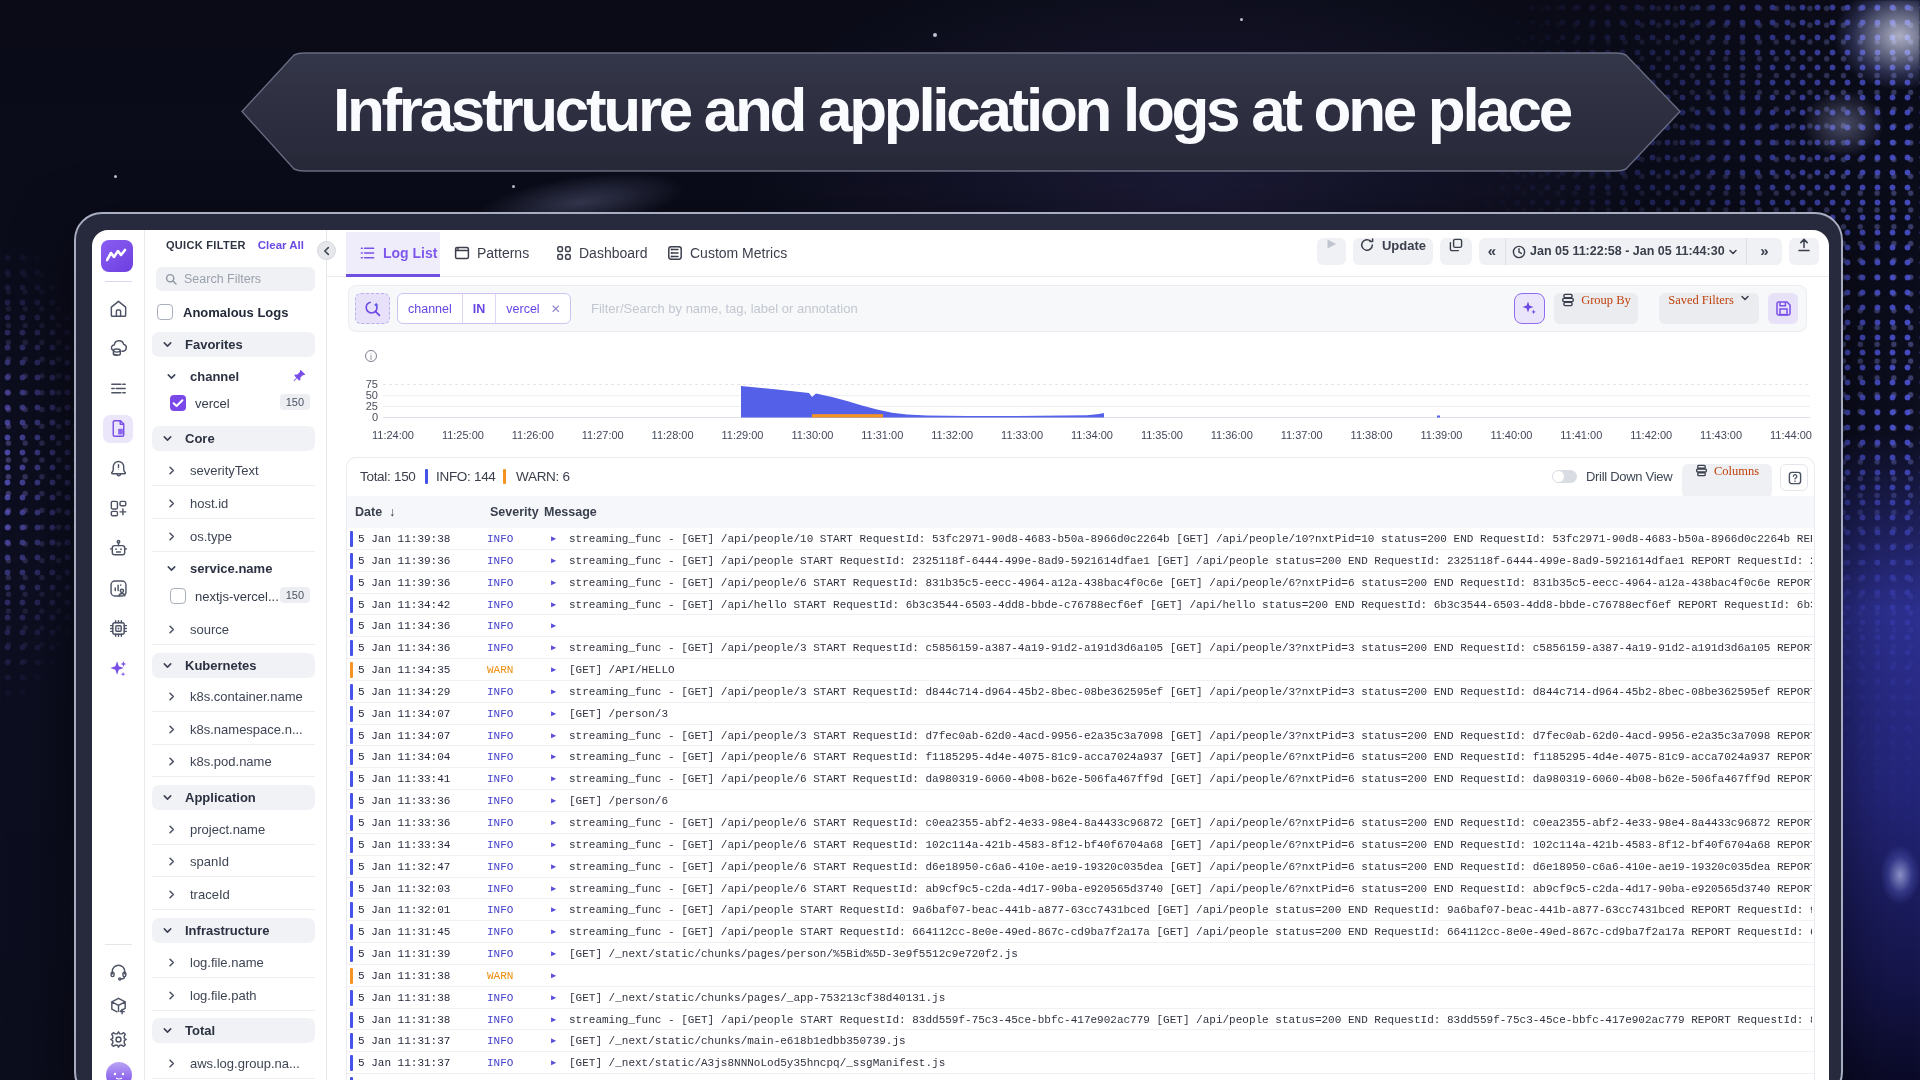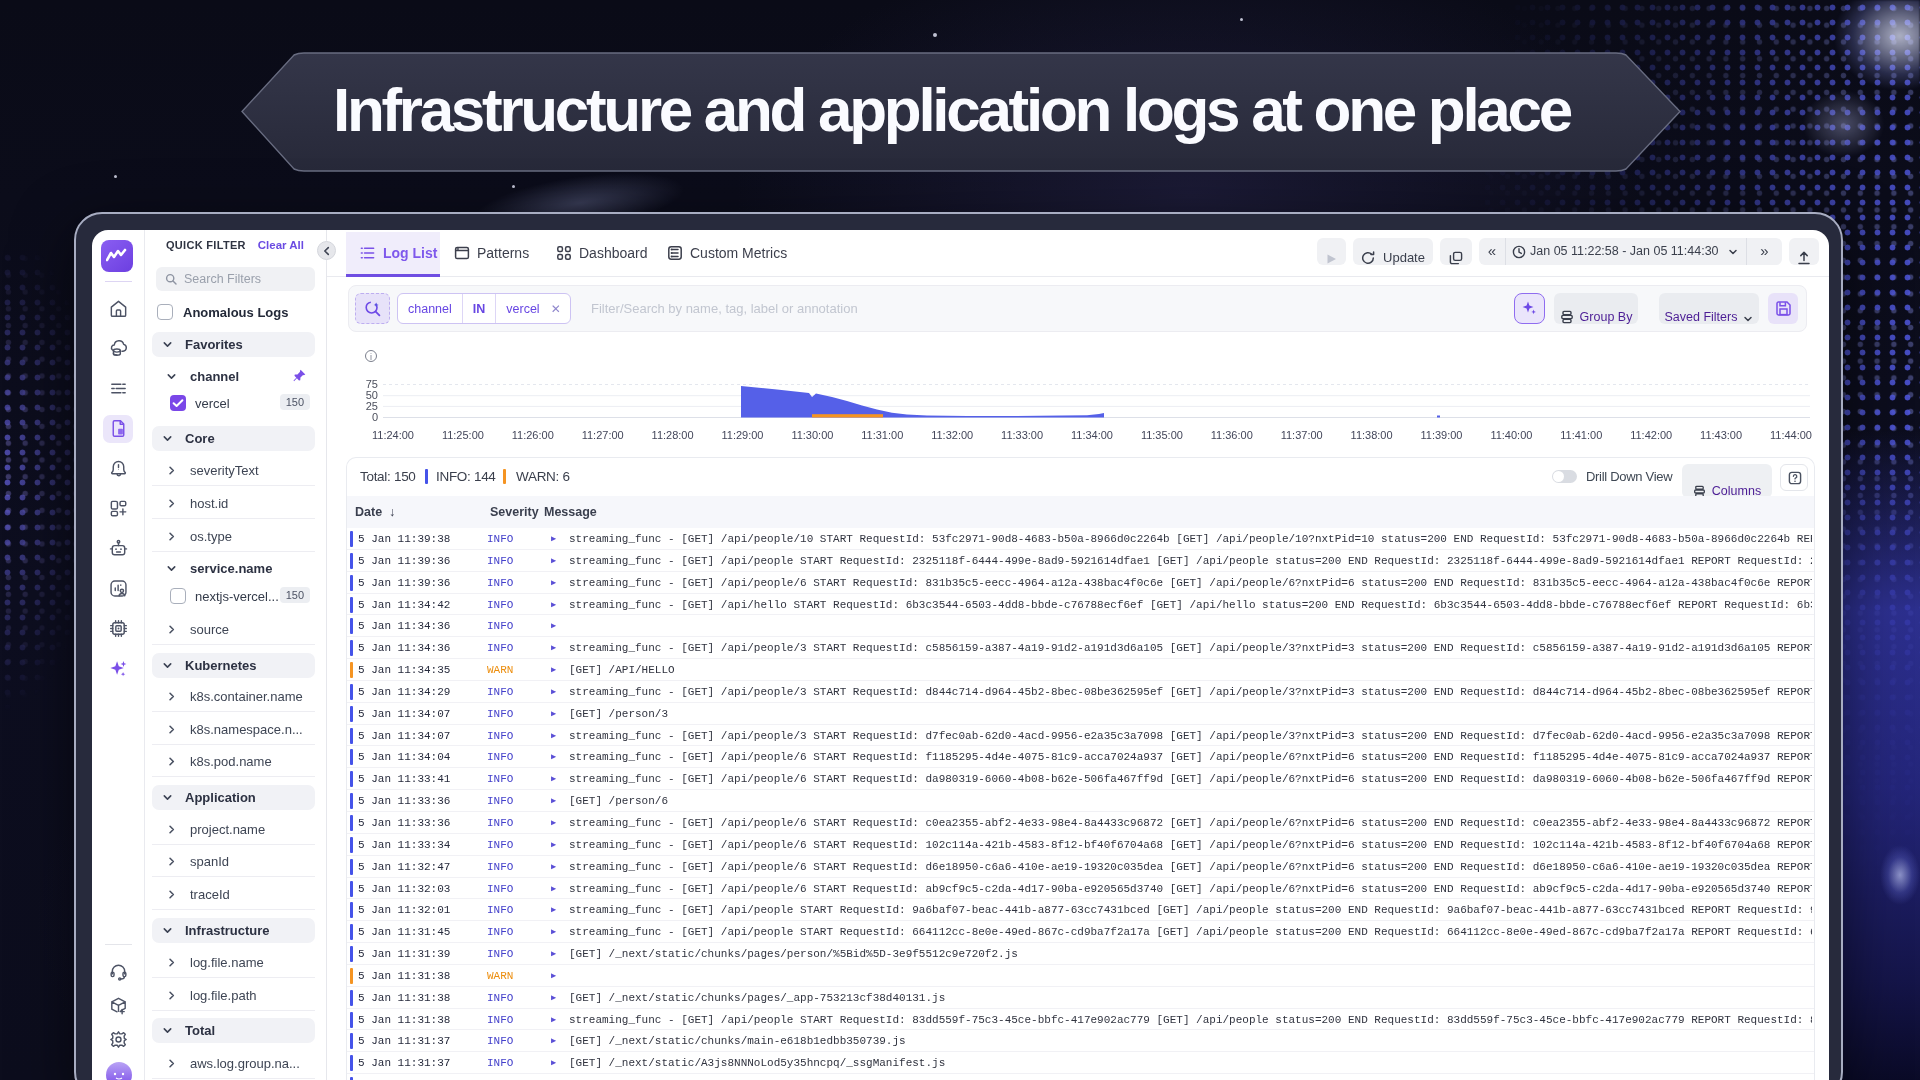--- a/index.html
+++ b/index.html
@@ -91,33 +91,33 @@
 .badge { position:absolute; right:5px; top:4px; background:#eceef2; color:#4d5364; font-size:11px; padding:2px 6px; border-radius:4px; }
 
 
 #main { position:absolute; left:235px; top:0; width:1502px; height:100%; }
 #tabbar { position:absolute; left:0; top:0; width:100%; height:47px; border-bottom:1px solid #e9eaef; }
 .tab { position:absolute; top:2px; height:42px; display:flex; align-items:center; gap:7px; font-size:14px; color:#3c3f4c; font-weight:500; }
 .tab svg { width:16px; height:16px; }
 #tabActive { position:absolute; left:19px; top:2px; width:94px; height:42px; background:#f0edfb; }
 #tabActive::after { content:""; position:absolute; left:0; bottom:-3px; width:100%; height:3px; background:#6f4ee2; }
 #hbtns { position:absolute; right:10px; top:8px; height:27px; display:flex; gap:7px; }
-.hbtn { background:#f0f1f4; border-radius:6px; height:27px; display:flex; align-items:flex-end; justify-content:center; gap:8px; font-size:13px; color:#3a3f4c; font-weight:400; }
+.hbtn { background:#f0f1f4; border-radius:6px; height:27px; display:flex; align-items:flex-start; justify-content:center; gap:8px; font-size:13px; color:#3a3f4c; font-weight:700; }
 .hbtn svg, .hbtn span { flex:none; }
 
 
 #fbar { position:absolute; left:21px; top:55px; width:1459px; height:47px; background:#f7f8fa; border:1px solid #ececf1; border-radius:8px; }
 #fsearch { position:absolute; left:6px; top:7px; width:35px; height:31px; background:#e7e2f9; border:1px dashed #bdaef0; border-radius:6px; }
 #fchip { position:absolute; left:48px; top:7px; height:31px; background:#fff; border:1px solid #cdc3f3; border-radius:6px; display:flex; align-items:center; font-size:12.5px; color:#6746e3; font-weight:500; }
 #fchip .seg { padding:0 10px; }
 #fchip .div { width:1px; height:29px; background:#ddd6f6; }
 #fchip .x { padding:0 9px 0 1px; color:#8f86cc; font-size:12px; }
 #fph { position:absolute; left:242px; top:15px; font-size:13px; color:#c2c6d0; }
 #fbtns { position:absolute; right:8px; top:7px; height:31px; display:flex; gap:9px; align-items:center; }
-.fgray { background:#eaecf0; border-radius:6px; height:31px; display:flex; align-items:flex-end; gap:6px; font-size:12.5px; color:#4c1d95; font-weight:500; padding:0 10px; }
+.fgray { background:#eaecf0; border-radius:6px; height:31px; display:flex; align-items:flex-start; gap:6px; font-size:12.5px; color:#c2410c; font-weight:500; padding:0 10px;font-family:Liberation Serif, serif; }
 
 
 #chartwrap { position:absolute; left:0; top:110px; width:1502px; height:106px; }
 .cyl { font-size:11px; fill:#4c4f5c; font-family:"Liberation Sans",sans-serif; }
 .cxl { font-size:11px; fill:#43465a; font-family:"Liberation Sans",sans-serif; }
 #chartinfo { position:absolute; left:38px; top:10px; width:12px; height:12px; border:1px solid #7b7f8d; border-radius:50%; color:#7b7f8d; font-size:9px; text-align:center; line-height:12px; }
 
 
 #card { position:absolute; left:19px; top:227px; width:1469px; height:643px; border:1px solid #e9ebf0; border-radius:10px 10px 0 0; border-bottom:none; background:#fff; }
 #sumrow { position:absolute; left:0; top:0; width:100%; height:38px; }

